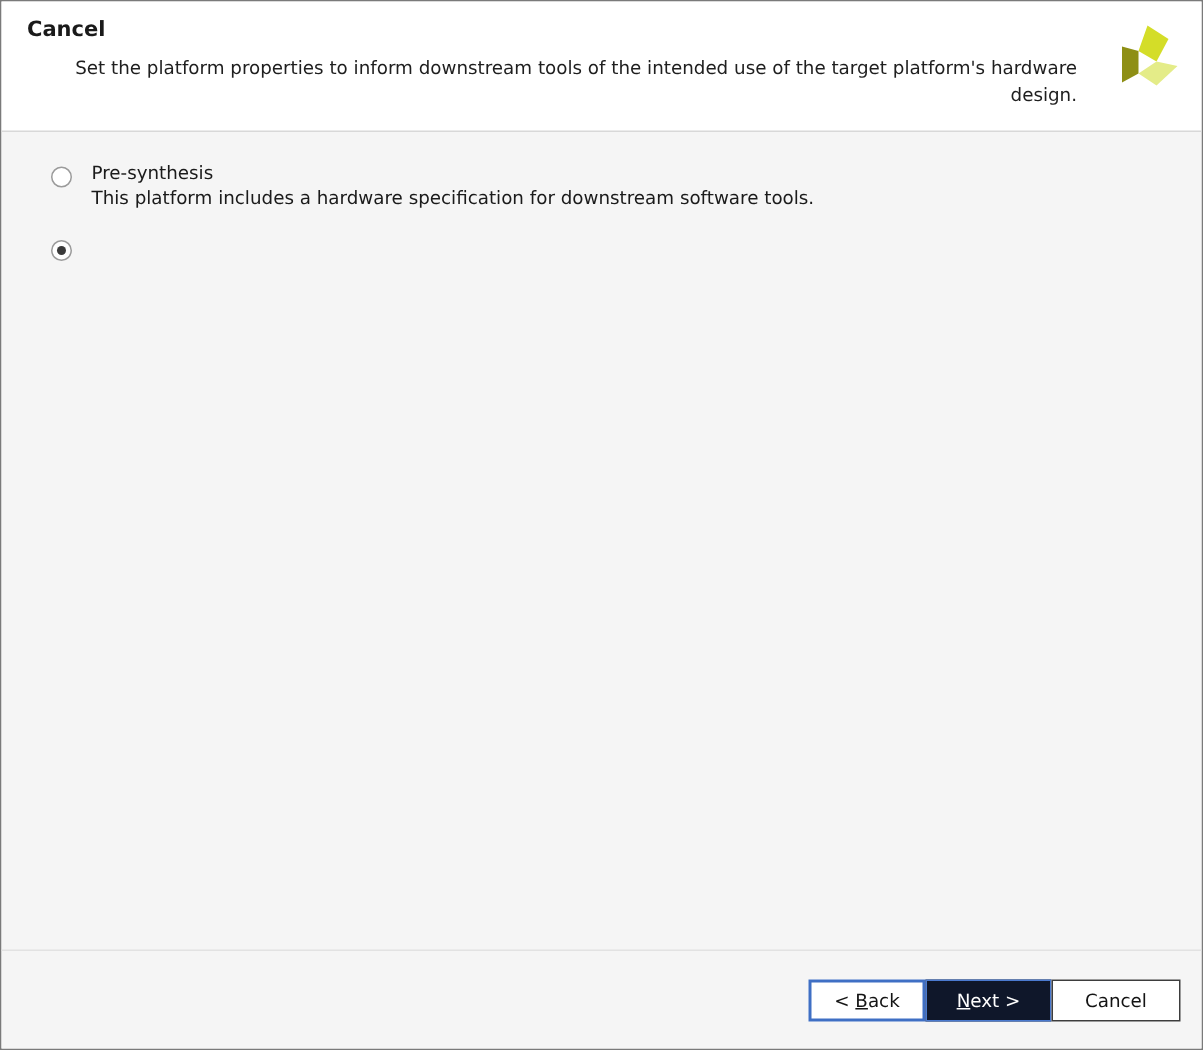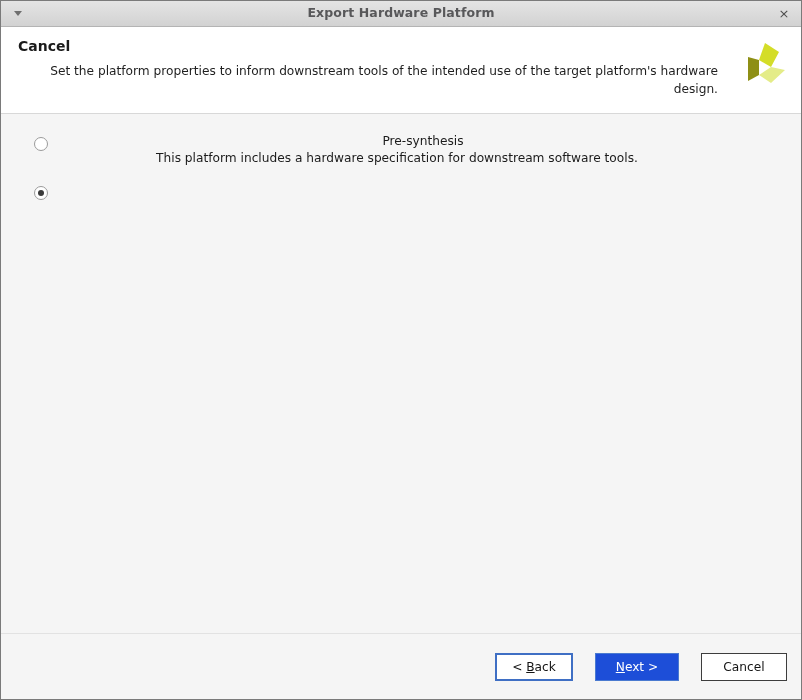--- a/index.html
+++ b/index.html
@@ -115,21 +115,20 @@
   .content {
     flex: 1 1 auto;
     background: #f5f5f5;
     padding: 20px 16px 0 16px;
     box-sizing: border-box;
     overflow: hidden;
   }
   .radio-group {
     margin: 0;
     padding: 0;
-    text-align: center;
   }
   .radio-row {
     display: flex;
     align-items: flex-start;
     margin-bottom: 16px;
   }
   .radio-mark {
     flex: 0 0 auto;
     width: 14px;
     height: 14px;
@@ -170,21 +169,20 @@
   
   .footer {
     flex: 0 0 auto;
     border-top: 1px solid #e2e2e2;
     background: #f5f5f5;
     padding: 14px 14px 14px 14px;
     box-sizing: border-box;
     display: flex;
     justify-content: flex-end;
     align-items: center;
-    gap: 22px;
     height: 66px;
   }
   .btn {
     box-sizing: border-box;
     height: 28px;
     min-width: 76px;
     padding: 0 16px;
     font-family: "DejaVu Sans", "Liberation Sans", sans-serif;
     font-size: 12.2px;
     line-height: 26px;
@@ -202,21 +200,21 @@
     padding: 0;
     border: 2px solid #3f6fc4;
     background: #ffffff;
     color: #141414;
     line-height: 24px;
   }
   .btn-next {
     width: 84px;
     padding: 0;
     border: 1px solid #4a7ad0;
-    background: #1d4ed8;
+    background: #0f172a;
     color: #ffffff;
   }
   .btn-finish {
     width: 84px;
     padding: 0;
     border: 1px solid #cfcfcf;
     background: #f5f5f5;
     color: #b4b4b4;
   }
   .btn-cancel {
@@ -224,27 +222,20 @@
     padding: 0;
     border: 1px solid #3d3d3d;
     background: #ffffff;
   }
 </style>
 </head>
 <body>
 
 <div class="window">
 
-  <div class="titlebar">
-    <div class="win-menu-btn">
-      <span class="caret-down"></span>
-    </div>
-    <div class="titlebar-text">Export Hardware Platform</div>
-    <div class="win-close-btn">×</div>
-  </div>
 
   <div class="header">
     <div class="header-title">Cancel</div>
     <div class="header-desc">Set the platform properties to inform downstream tools of the intended use of the target platform's hardware design.</div>
     <div class="header-logo">
       <svg width="46" height="48" viewBox="0 0 46 48" xmlns="http://www.w3.org/2000/svg">
 
         <polygon points="24,2 38,11 30,26 18,19" fill="#d4dd28"></polygon>
 
         <polygon points="7,16 18,19 18,34 7,40" fill="#8e8f15"></polygon>

